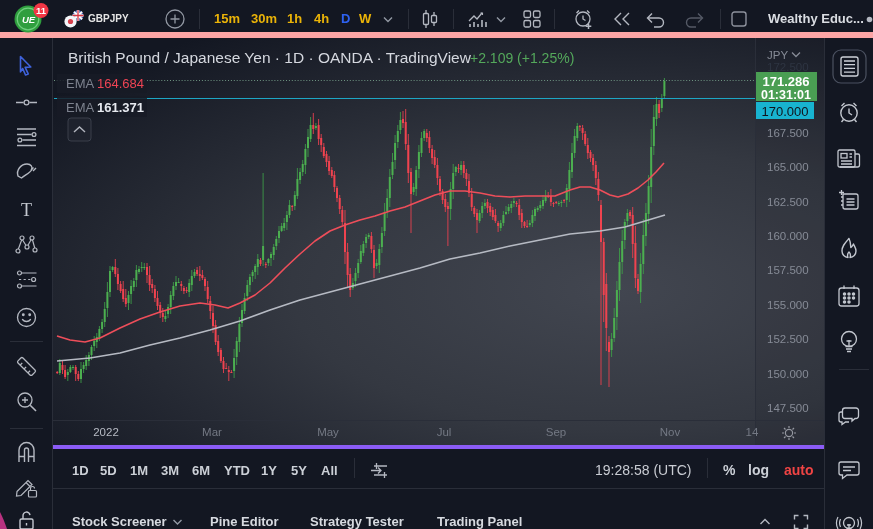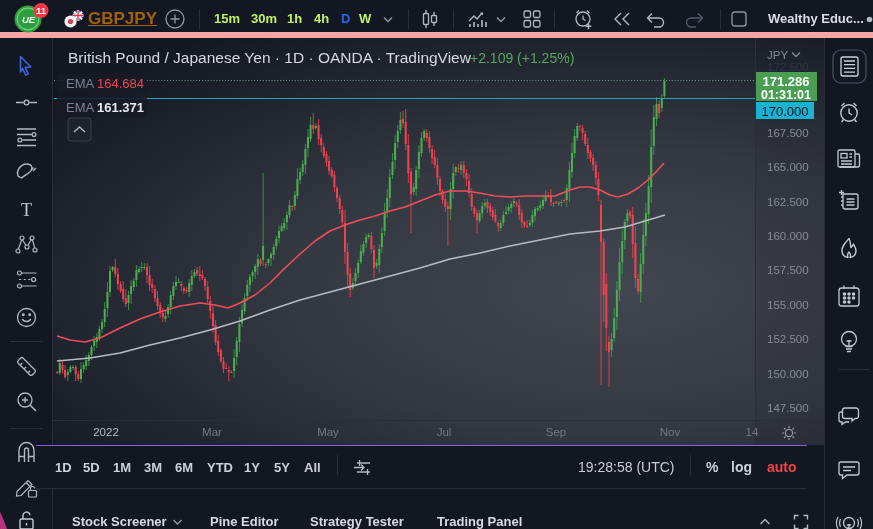--- a/index.html
+++ b/index.html
@@ -6,36 +6,36 @@
 html,body { width:873px; height:529px; overflow:hidden; background:#131722;
   font-family:"Liberation Sans", sans-serif; }
 .abs { position:absolute; }
 #root { position:relative; width:873px; height:529px; background:#131722; }
 
 
 #topbar { left:0; top:0; width:873px; height:38px; background:#131722;
   border-bottom:6px solid #fca5a5; }
 .vsep { position:absolute; top:9px; width:1px; height:20px; background:#2a2e39; }
 .tf { position:absolute; top:0; height:38px; line-height:38px; font-size:13px;
-  color:#bef264; font-weight:bold; }
+  color:#eab308; font-weight:bold; }
 
 
 #leftbar { left:0; top:38px; width:53px; height:491px; background:#131722;
   border-right:1px solid #2a2e39; }
 .ltool { position:absolute; left:15px; width:23px; height:23px; }
 .hsep { position:absolute; left:10px; width:33px; height:1px; background:#2a2e39; }
 
 
 #rightbar { left:824px; top:38px; width:49px; height:491px; background:#131722;
   border-left:1px solid #2a2e39; }
 .rtool { position:absolute; left:10px; width:28px; height:28px; }
 
 
-#botbar { left:36px; top:445px; width:771px; height:44px; background:#131722;
-  border-top:1px solid #8b5cf6; border-bottom:1px solid #2a2e39; }
+#botbar { left:53px; top:445px; width:771px; height:44px; background:#131722;
+  border-top:4px solid #8b5cf6; border-bottom:1px solid #2a2e39; }
 .rng { position:absolute; top:0; height:43px; line-height:43px; font-size:13px; color:#ccd0d7; font-weight:bold; }
 
 
 #botpanel { left:53px; top:504px; width:771px; height:40px; background:#131722; }
 .bp { position:absolute; top:0; height:36px; line-height:36px; font-size:13px; color:#d7dae0; font-weight:bold; }
 </style>
 </head>
 <body>
 <div id="root">
   <svg id="chartsvg" class="abs" style="left:53px; top:38px;" width="771" height="407" viewBox="53 38 771 407" font-family="Liberation Sans, sans-serif">
@@ -134,21 +134,21 @@
         </defs>
       <g clip-path="url(#ukc)">
         <circle cx="16" cy="8.5" r="5.6" fill="#3d58a8"></circle>
         <path d="M11 4 L21 13 M21 4 L11 13" stroke="#ffffff" stroke-width="1.8"></path>
         <path d="M16 2.5 V14.5 M10 8.5 H22" stroke="#ffffff" stroke-width="2.6"></path>
         <path d="M16 2.5 V14.5 M10 8.5 H22" stroke="#d63946" stroke-width="1.3"></path>
       </g>
       <circle cx="8.5" cy="14.5" r="6.1" fill="#f4f6f9"></circle>
       <circle cx="8.5" cy="14.5" r="2.6" fill="#d8414d"></circle>
     </svg>
-    <div class="tf" style="left:88px; font-size:17px; color:#a16207;text-decoration:underline;">GBPJPY</div>
+    <div class="tf" style="left:88px; font-size:10px; color:#e5e5e5;">GBPJPY</div>
     <svg class="abs" style="left:165px;top:9px;" width="20" height="20" viewBox="0 0 20 20">
       <circle cx="10" cy="10" r="9" fill="none" stroke="#9298a3" stroke-width="1.3"></circle>
       <path d="M10 5.5 V14.5 M5.5 10 H14.5" stroke="#9298a3" stroke-width="1.3"></path>
     </svg>
     <div class="vsep" style="left:199px;"></div>
     <div class="tf" style="left:214px;">15m</div>
     <div class="tf" style="left:251px;">30m</div>
     <div class="tf" style="left:287px;">1h</div>
     <div class="tf" style="left:314px;">4h</div>
     <div class="tf" style="left:341px; color:#2e62f1;">D</div>

